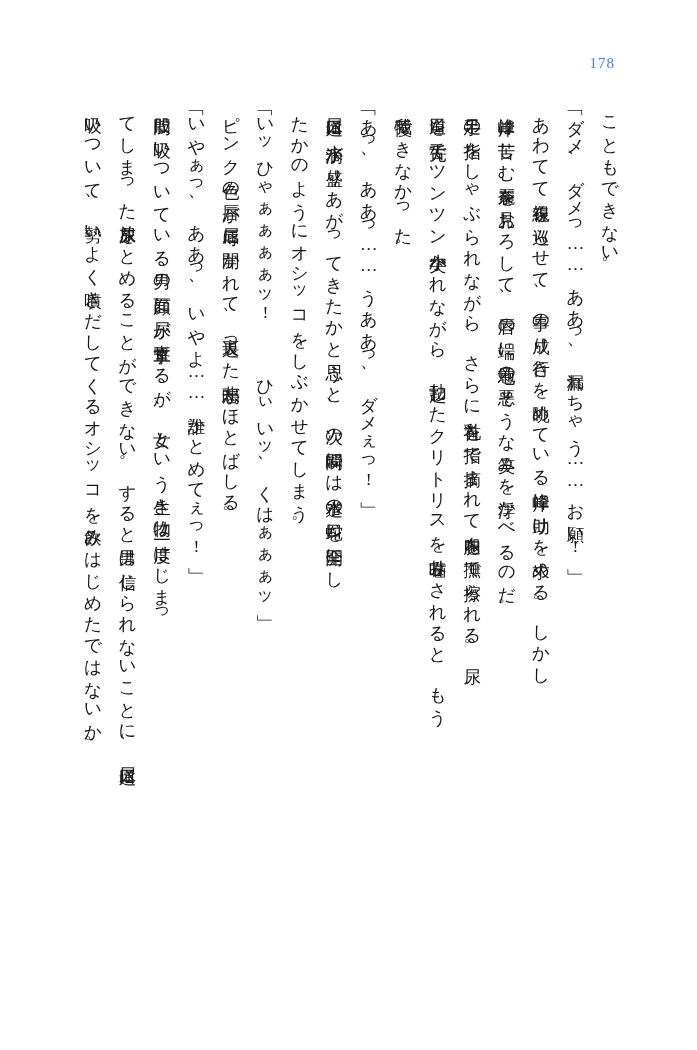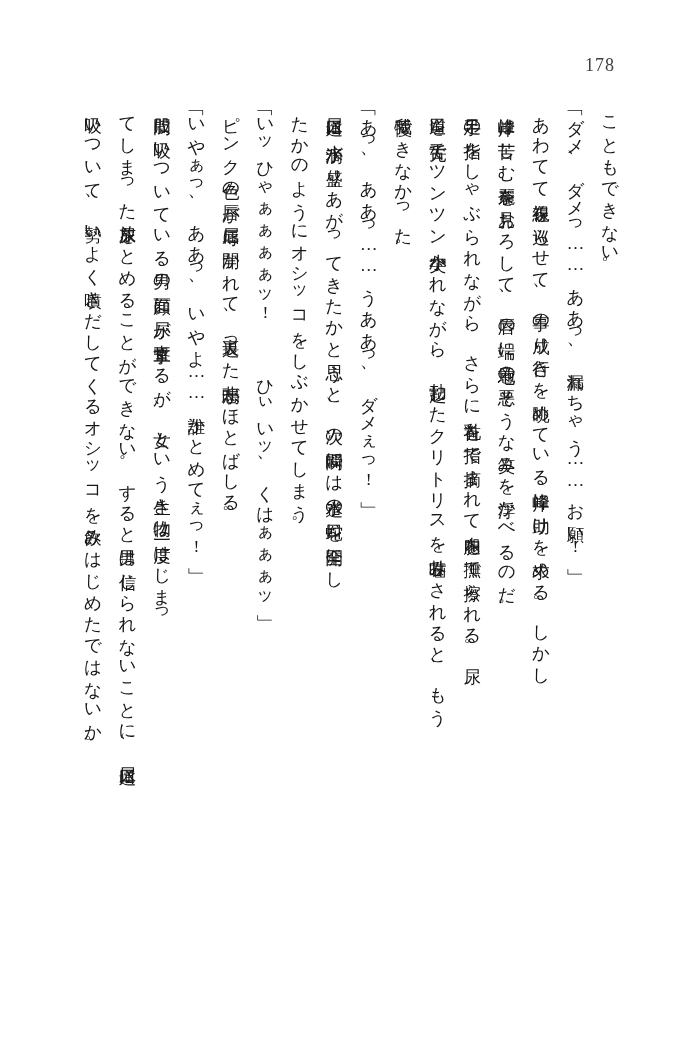--- a/index.html
+++ b/index.html
@@ -13,23 +13,23 @@
     height: 1050px;
     background: #ffffff;
     overflow: hidden;
     font-family: "Liberation Serif", "DejaVu Serif", serif;
     color: #171717;
   }
   .page-number {
     position: absolute;
     top: 55px;
     right: 82px;
-    font-size: 18px;
+    font-size: 15px;
     letter-spacing: 1px;
-    color: #404040;
+    color: #3b82f6;
   }
   .text-block {
     position: absolute;
     top: 104px;
     right: 70px;
     left: 62px;
     bottom: 62px;
     writing-mode: vertical-rl;
     -webkit-writing-mode: vertical-rl;
     text-orientation: upright;

